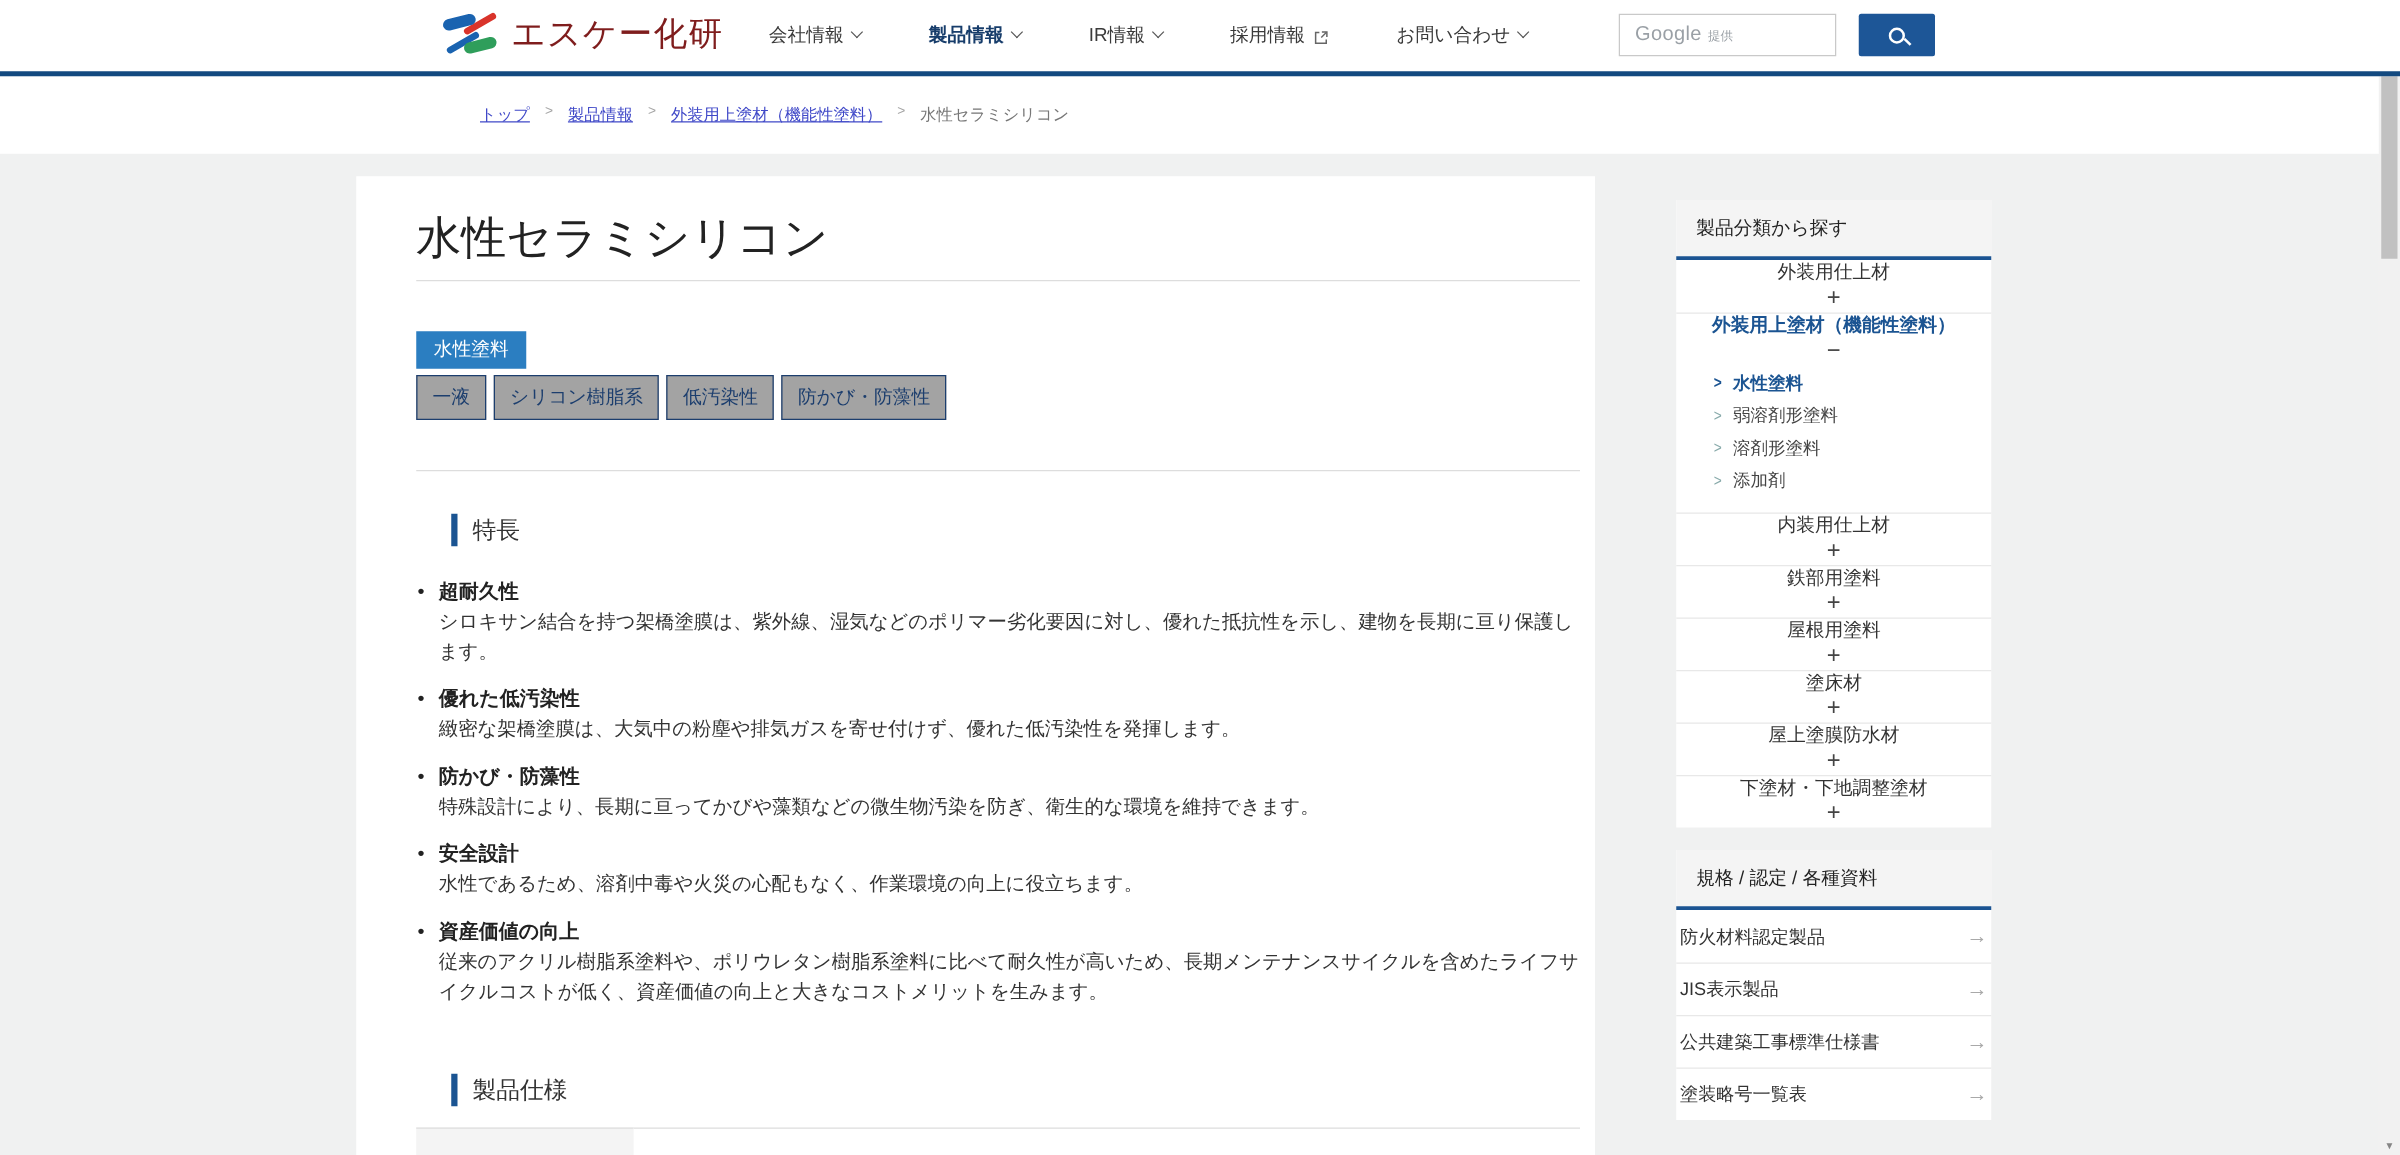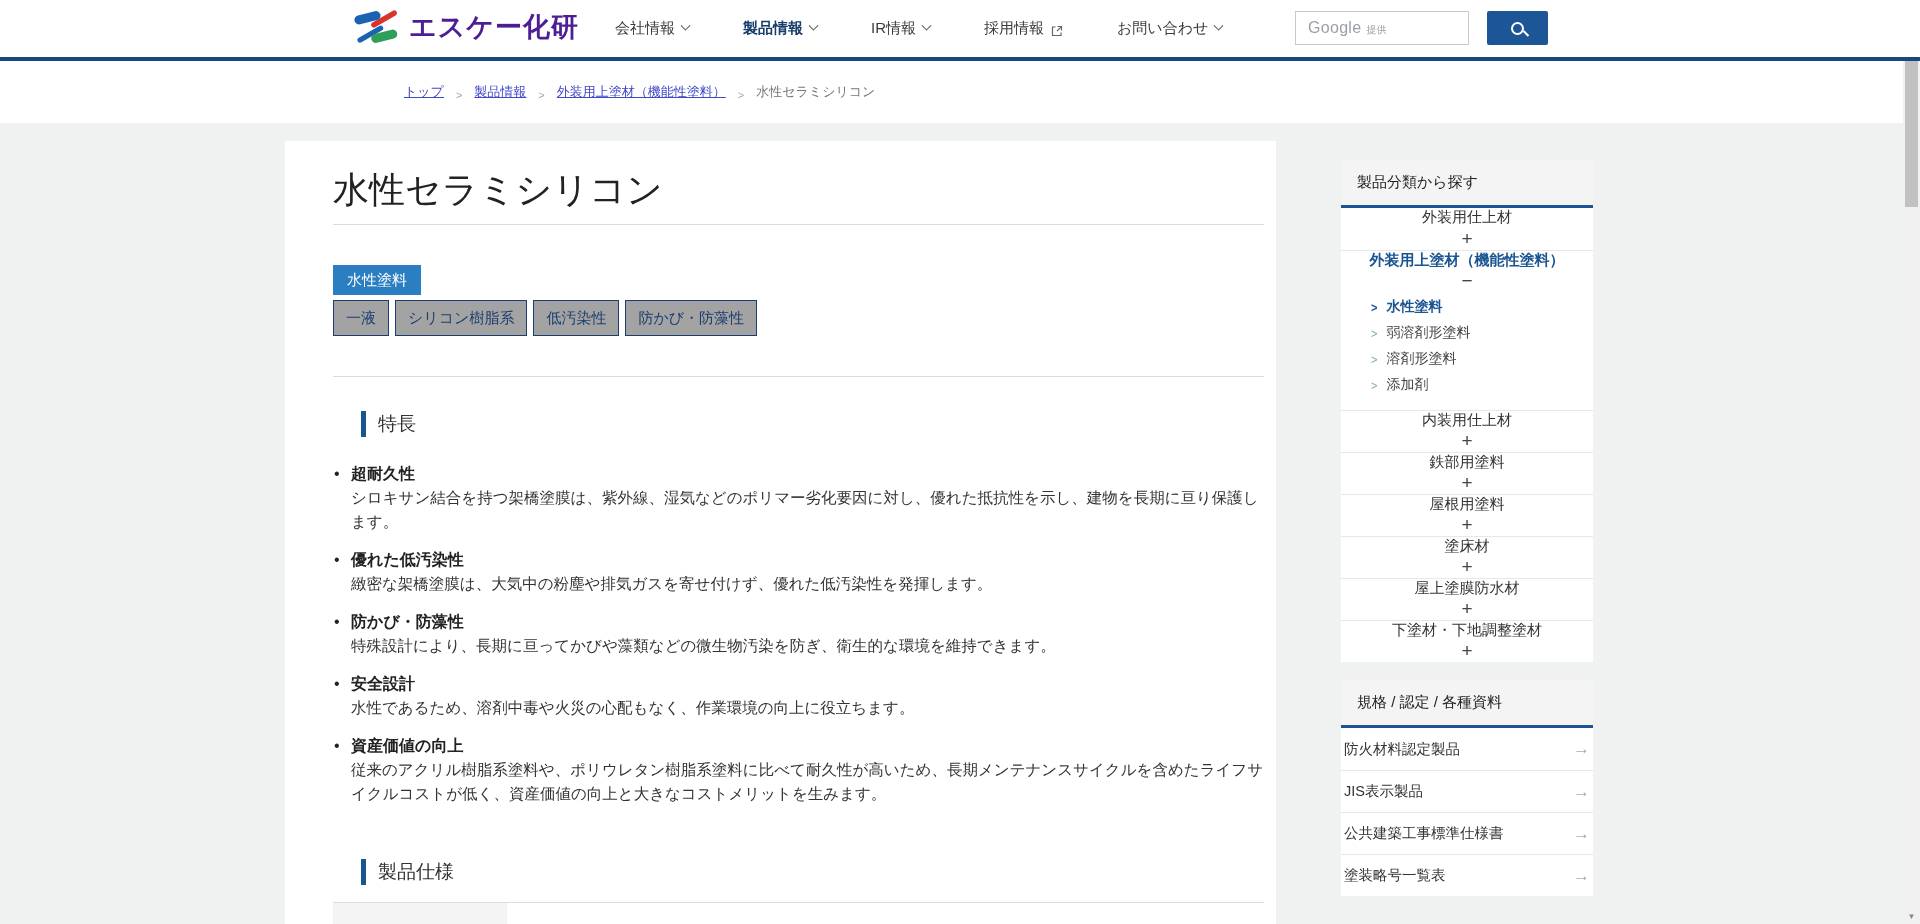--- a/index.html
+++ b/index.html
@@ -9,35 +9,35 @@
     background: #f0f1f1;
     position: relative;
     color: #333;
   }
   
   .header {
     position: absolute; left: 0; top: 0; width: 1920px; height: 61px;
     background: #fff; border-bottom: 4px solid #134a80; z-index: 5;
   }
   .logo { position: absolute; left: 354px; top: 8px; display: flex; align-items: center; gap: 9px; cursor: pointer; }
-  .logo-text { font-size: 27px; font-weight: bold; color: #4c1d95; letter-spacing: 1px; }
+  .logo-text { font-size: 27px; font-weight: normal; color: #7f1d1d; letter-spacing: 1px; }
   .nav { position: absolute; left: 588px; top: 0; height: 57px; display: flex; align-items: center; }
   .nav-item { display: flex; align-items: center; gap: 7px; padding: 0 27px; font-size: 15px; color: #3a3a3a; cursor: pointer; height: 57px; }
   .nav-item.active .nav-label { font-weight: bold; color: #173d6b; }
   .chev { display: inline-block; width: 7px; height: 7px; border-right: 1.5px solid #555; border-bottom: 1.5px solid #555; transform: rotate(45deg) translate(-2px,-2px); }
   .ext-svg { width: 12px; height: 12px; display: inline-block; }
   .search-box { position: absolute; left: 1295px; top: 11px; width: 174px; height: 34px; background: #fff; border: 1px solid #c9c9c9; display: flex; align-items: baseline; padding: 7px 0 0 12px; cursor: text; }
   .g-word { font-size: 16px; color: #9aa0a6; letter-spacing: 0.3px; }
   .g-teikyo { font-size: 10px; color: #9aa0a6; margin-left: 5px; }
   .search-btn { position: absolute; left: 1487px; top: 11px; width: 61px; height: 34px; background: #1d5697; border-radius: 2px; display: flex; align-items: center; justify-content: center; cursor: pointer; }
   .mag { position: relative; width: 13px; height: 13px; border: 2px solid #fff; border-radius: 50%; display: inline-block; }
   .mag-tail { position: absolute; right: -5px; bottom: -4px; width: 2px; height: 7px; background: #fff; transform: rotate(-45deg); }
   
   .crumb-strip { position: absolute; left: 0; top: 61px; width: 1920px; height: 62px; background: #fff; }
-  .crumbs { position: absolute; left: 404px; top: 22px; display: flex; align-items: flex-end; gap: 12px; font-size: 13px; }
+  .crumbs { position: absolute; left: 384px; top: 22px; display: flex; align-items: flex-start; gap: 12px; font-size: 13px; }
   .crumb-link { color: #4049c8; text-decoration: underline; cursor: pointer; }
   .crumb-sep { color: #a5a5a5; font-size: 11px; }
   .crumb-cur { color: #777; }
   
   .main-card { position: absolute; left: 285px; top: 141px; width: 991px; height: 783px; background: #fff; padding: 0 12px 0 48px; overflow: hidden; }
   .page-title { margin-top: 27px; font-size: 36px; line-height: 44px; font-weight: 500; color: #222; }
   .divider { margin-top: 12px; border: none; border-top: 1px solid #ddd; height: 0; }
   .divider-2 { margin-top: 40px; border: none; border-top: 1px solid #ddd; height: 0; }
   .cat-tag-wrap { margin-top: 40px; }
   .cat-tag { display: inline-block; height: 30px; line-height: 30px; padding: 0 14px; background: #2b7ec1; color: #fff; font-size: 15px; font-weight: 500; cursor: pointer; }

